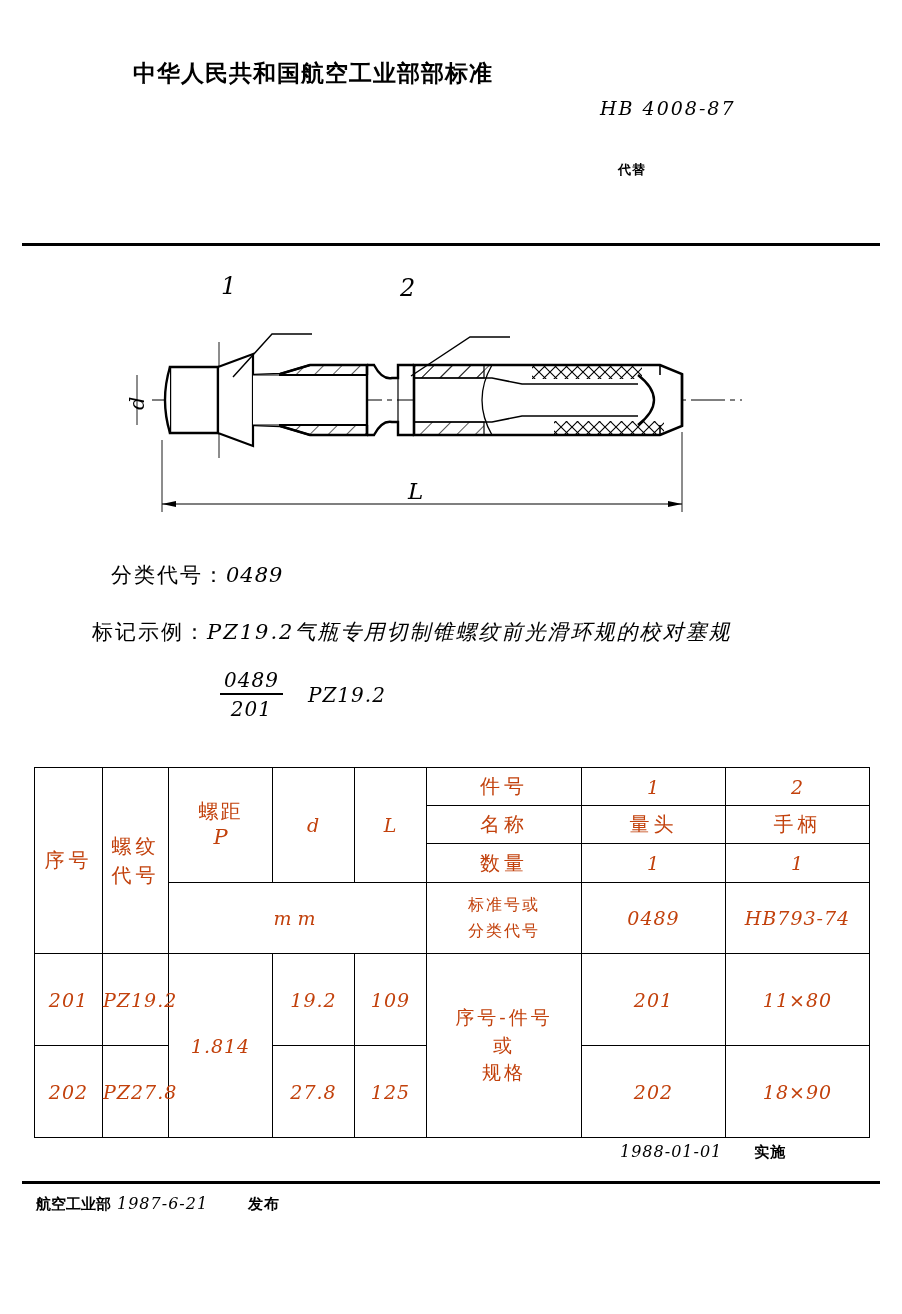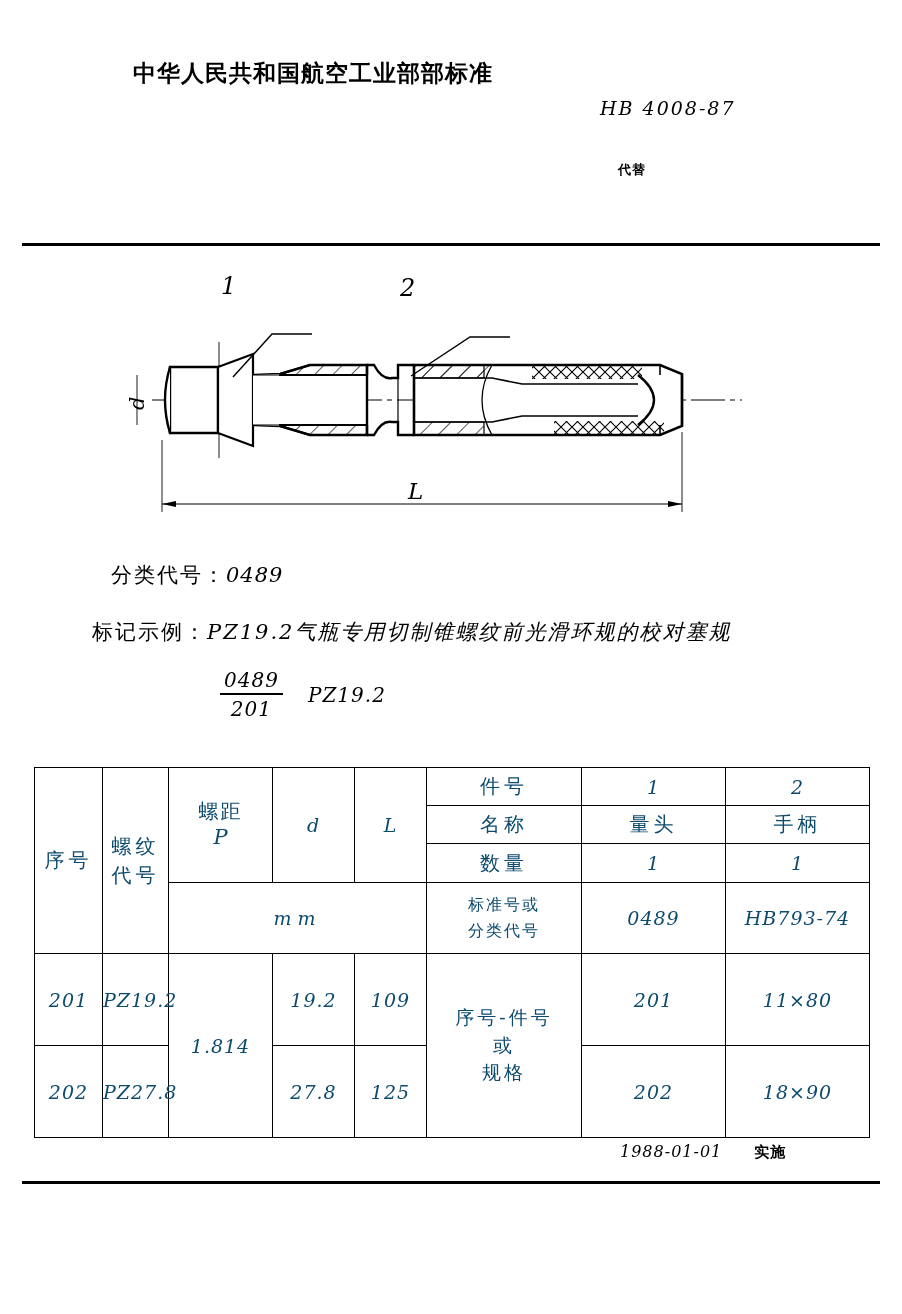--- a/index.html
+++ b/index.html
@@ -153,21 +153,21 @@
     border-collapse: collapse;
     table-layout: fixed;
   }
   .spec-table td {
     border: 1.5px solid #000;
     text-align: center;
     vertical-align: middle;
     padding: 0;
     font-family: "DejaVu Serif", serif;
     font-size: 19px;
-    color: #0c4a6e;
+    color: #c2410c;
   }
   .spec-table td.hcn {
     font-family: "DejaVu Serif", serif;
     font-size: 20px;
     letter-spacing: 4px;
   }
   .spec-table td.ital {
     font-style: italic;
     font-size: 19px;
     letter-spacing: 1px;
@@ -443,17 +443,20 @@
         <td class="ital">PZ27.8</td>
         <td class="ital">27.8</td>
         <td class="ital">125</td>
         <td class="ital">202</td>
         <td class="ital">18×90</td>
       </tr>
     </tbody>
   </table>
 
   <div class="rule-bottom"></div>
+  <div class="footer-left">
+    <span class="agency">航空工业部</span><span class="fdate">1987-6-21</span><span class="issue">发布</span>
+  </div>
   <div class="footer-right">
     <span class="fdate">1988-01-01</span><span class="effect">实施</span>
   </div>
 
 </div>
 
 </body></html>

